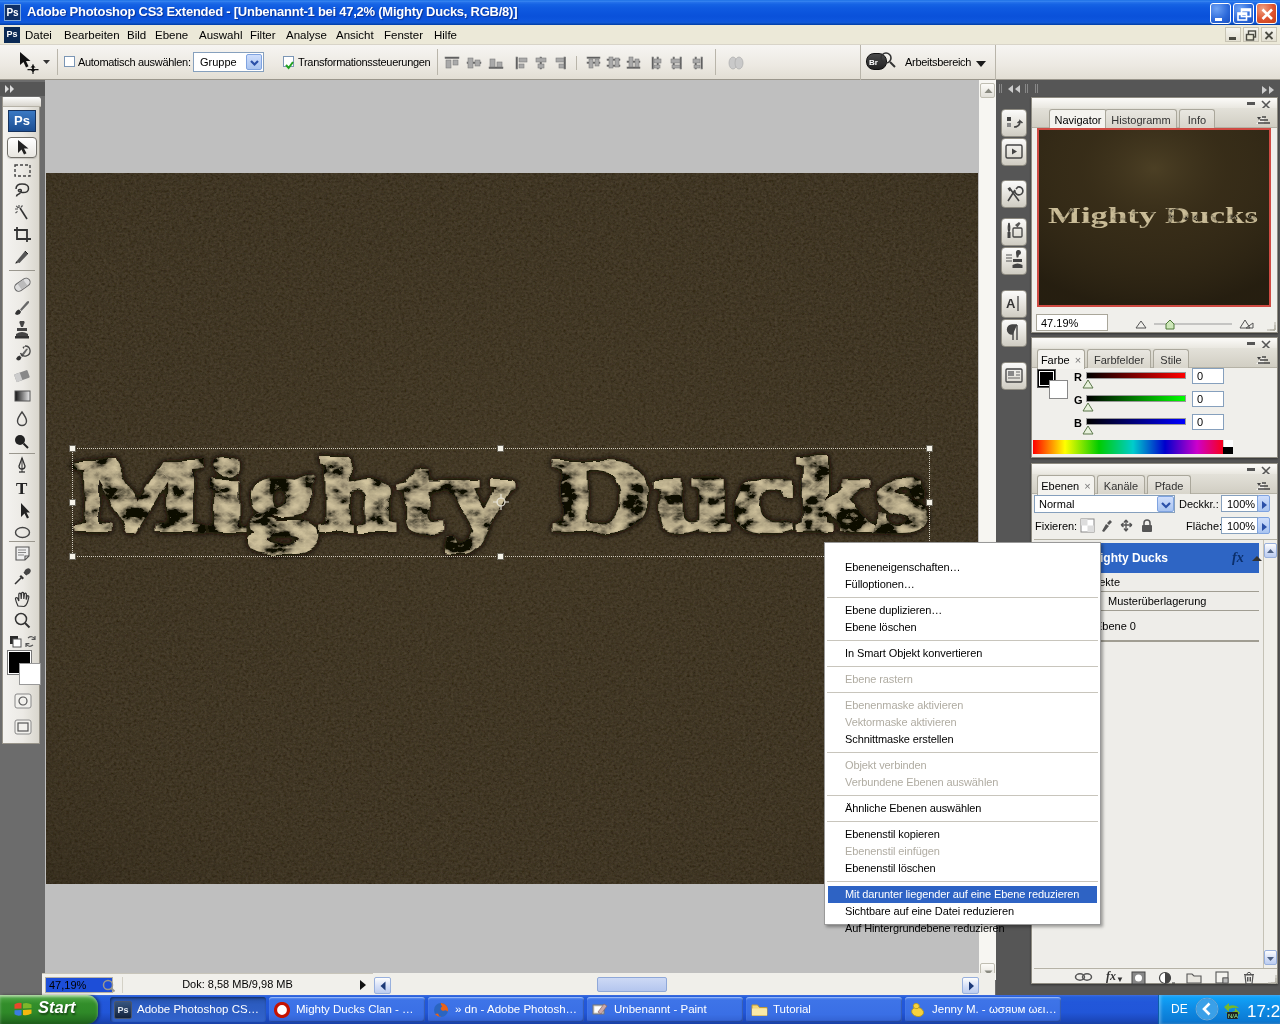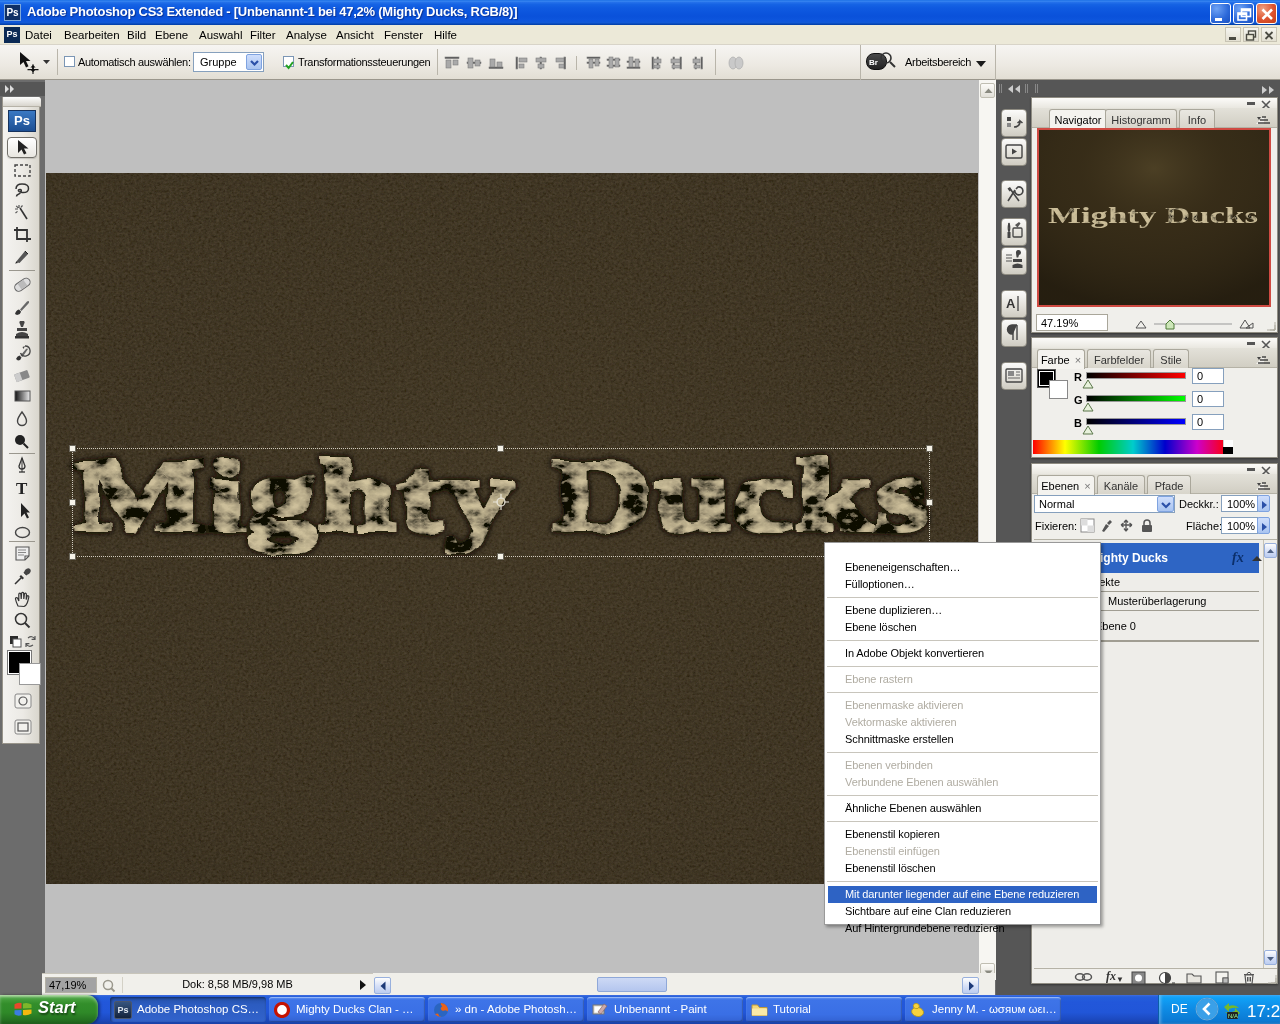--- a/index.html
+++ b/index.html
@@ -552,21 +552,21 @@
   <div class="abs" style="left:979px;top:80px;width:17px;height:900px;background:#f7f6f2">
     <div class="abs sbtn2" style="left:1px;top:3px"><svg width="15" height="15">
           <path d="M7.5 4.5 l4 4.5 h-8 z" fill="#8a8a80"></path>
         </svg></div>
     <div class="abs sbtn2" style="left:1px;top:883px"><svg width="15" height="15">
           <path d="M7.5 11 l4 -4.5 h-8 z" fill="#8a8a80"></path>
         </svg></div>
   </div>
 
   <div class="abs" style="left:42px;top:973px;width:331px;height:22px;background:#f1f0eb;border-top:1px solid #c8c5ba">
-    <div class="abs" style="left:3px;top:3px;width:52px;height:16px;background:#a3a3a3;border:1px solid #b5b2a6;font-size:11px;padding:1px 0 0 3px">47,19%</div>
+    <div class="abs" style="left:3px;top:3px;width:68px;height:16px;background:#1d4ed8;border:1px solid #b5b2a6;font-size:11px;padding:1px 0 0 3px">47,19%</div>
     <svg class="abs" style="left:60px;top:5px" width="14" height="14">
         <circle cx="6" cy="6" r="4.5" fill="none" stroke="#9a978c" stroke-width="1.5"></circle>
         <path d="M9 9 l3.5 3.5" stroke="#9a978c" stroke-width="1.8"></path>
       </svg>
     <div class="abs" style="left:80px;top:3px;width:230px;height:16px;border-left:1px solid #d4d1c6;font-size:11px;text-align:center;padding-top:1px">Dok: 8,58 MB/9,98 MB</div>
     <svg class="abs" style="left:315px;top:5px" width="12" height="12">
         <path d="M3 1 l6 5 -6 5 z" fill="#111"></path>
       </svg>
   </div>
   <div class="abs" style="left:373px;top:973px;width:622px;height:22px;background:#f0efea">
@@ -834,39 +834,39 @@
     </div>
   </div>
 
   <div class="abs" id="ctxmenu">
     <div class="mi">Ebeneneigenschaften…</div>
     <div class="mi">Fülloptionen…</div>
     <div class="msep"></div>
     <div class="mi">Ebene duplizieren…</div>
     <div class="mi">Ebene löschen</div>
     <div class="msep"></div>
-    <div class="mi">In Adobe Objekt konvertieren</div>
+    <div class="mi">In Smart Objekt konvertieren</div>
     <div class="msep"></div>
     <div class="mi dis">Ebene rastern</div>
     <div class="msep"></div>
     <div class="mi dis">Ebenenmaske aktivieren</div>
     <div class="mi dis">Vektormaske aktivieren</div>
     <div class="mi">Schnittmaske erstellen</div>
     <div class="msep"></div>
-    <div class="mi dis">Ebenen verbinden</div>
+    <div class="mi dis">Objekt verbinden</div>
     <div class="mi dis">Verbundene Ebenen auswählen</div>
     <div class="msep"></div>
     <div class="mi">Ähnliche Ebenen auswählen</div>
     <div class="msep"></div>
     <div class="mi">Ebenenstil kopieren</div>
     <div class="mi dis">Ebenenstil einfügen</div>
     <div class="mi">Ebenenstil löschen</div>
     <div class="msep"></div>
     <div class="mi hl">Mit darunter liegender auf eine Ebene reduzieren</div>
-    <div class="mi">Sichtbare auf eine Clan reduzieren</div>
+    <div class="mi">Sichtbare auf eine Datei reduzieren</div>
     <div class="mi">Auf Hintergrundebene reduzieren</div>
   </div>
 
   <div class="abs" id="taskbar">
     <div class="abs" id="startbtn">
       <svg class="abs" style="left:12px;top:4px" width="22" height="21" viewBox="0 0 22 21">
         <path d="M2.5 5.2 Q6 2.8 9.5 4.1 L9.5 9.4 L2.5 9.7 Z" fill="#e8482b"></path>
         <path d="M11 4.4 Q15.5 3.0 19.5 5.4 L19.5 9.1 L11 9.4 Z" fill="#7db72b"></path>
         <path d="M2.5 11.2 L9.5 10.9 L9.5 16.2 Q5.5 17.4 2.5 15.3 Z" fill="#3b7de0"></path>
         <path d="M11 10.9 L19.5 10.6 L19.5 14.6 Q15 17.2 11 15.9 Z" fill="#f3b80e"></path>

